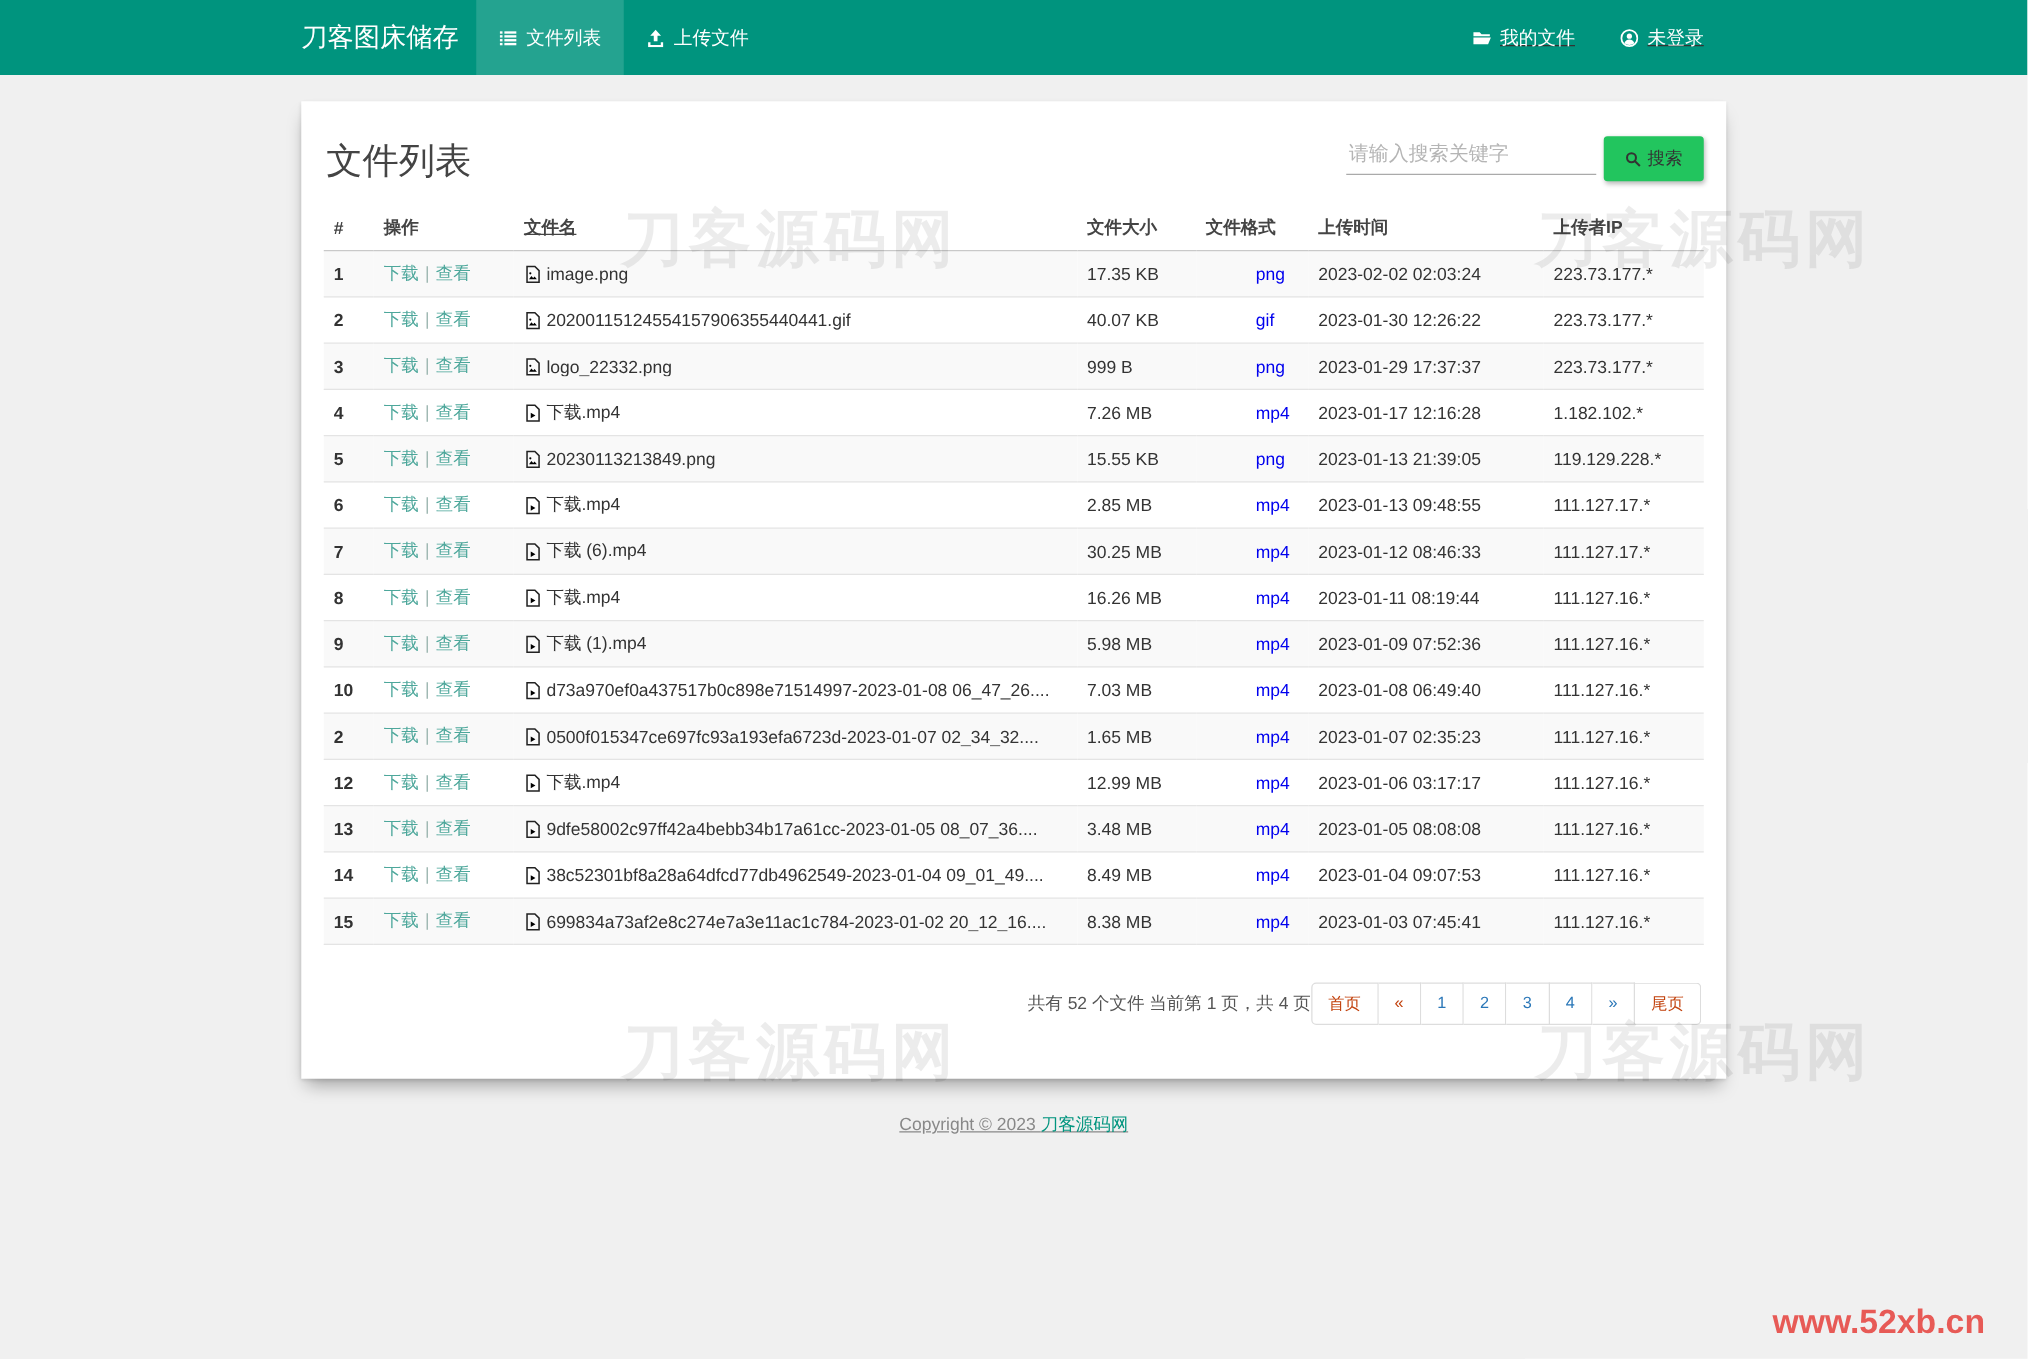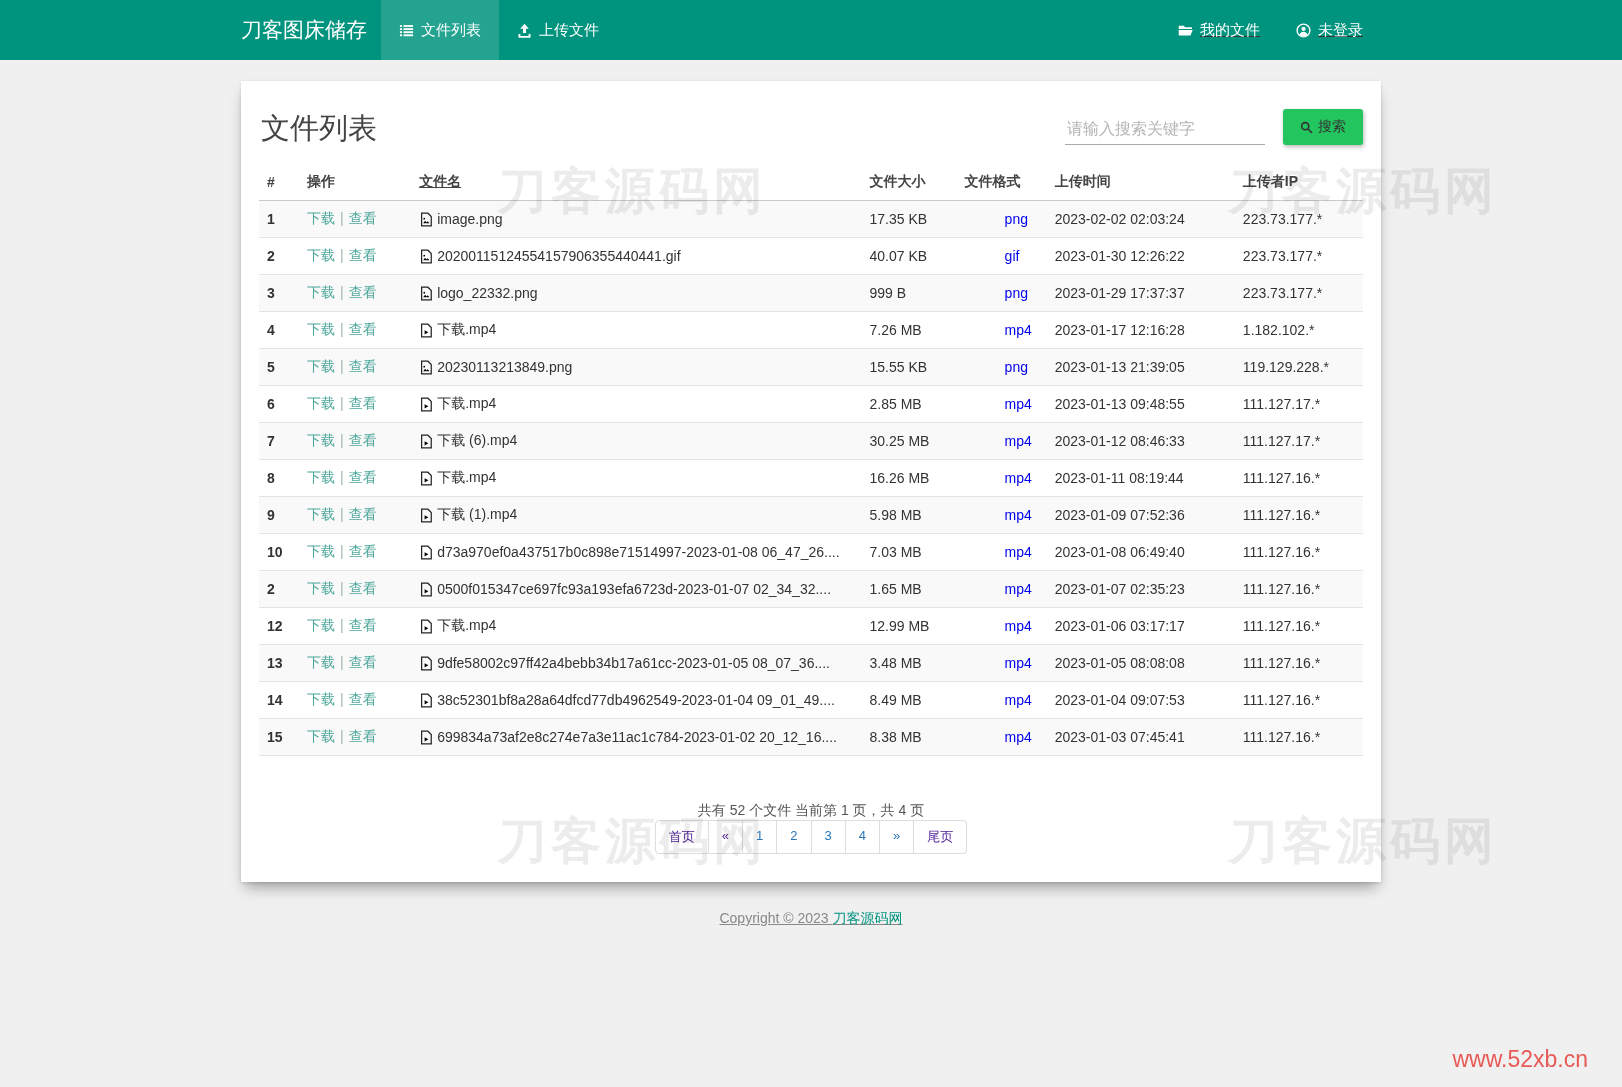--- a/index.html
+++ b/index.html
@@ -17,21 +17,21 @@
   .nav-item svg { width:15px; height:15px; fill:#fff; }
   .nav-right { margin-left:auto; display:flex; align-items:center;text-decoration:underline; }
   
   .card {
     width:1140px; margin:21px auto 0; background:#fff; padding:24px 18px 28px;
     box-shadow:0 9px 14px -4px rgba(0,0,0,.35), 0 1px 3px rgba(0,0,0,.12);
     position:relative; z-index:1; min-height:782px;
   }
   .card-head { display:flex; justify-content:space-between; align-items:flex-end; padding:4px 0 14px; }
   .page-title { font-size:29px; font-weight:400; color:#444; padding-left:2px; }
-  .search-box { display:flex; align-items:flex-end; gap:18px; padding-bottom:4px; }
+  .search-box { display:flex; align-items:flex-start; gap:6px; padding-bottom:4px; }
   .search-input {
     border:none; border-bottom:1px solid #aaa; width:200px; font-size:16px;
     padding:6px 2px; background:transparent; color:#333; outline:none;
     font-family:"Liberation Sans","DejaVu Sans",sans-serif;
   }
   .search-input::placeholder { color:#b5b5b5; }
   .search-btn {
     display:inline-flex; align-items:center; gap:5px; font-size:14px; color:#333;
     background:#22c55e; border:none; border-radius:3px; padding:9px 17px; cursor:pointer;
     box-shadow:1px 2px 4px rgba(0,0,0,.28);
@@ -45,36 +45,36 @@
   tbody tr:nth-child(odd) { background:#f9f9f9; }
   td.idx { font-weight:bold; }
   .col-idx{width:40px;} .col-act{width:112px;} .col-name{width:450px;text-decoration:underline;} .col-size{width:95px;}
   .col-fmt{width:90px;} .col-time{width:188px;} .col-ip{width:128px;}
   a.act-link { color:#4da79b; text-decoration:none; cursor:pointer; }
   .act-sep { color:#9ab; padding:0 5px; color:#9fb8b2; }
   a.fmt-link { color:#0000ee; text-decoration:none; cursor:pointer;margin-left:40px; }
   .fname { display:flex; align-items:center; gap:4px; white-space:nowrap; overflow:hidden; }
   .file-ico { width:14px; height:15px; flex:0 0 auto; color:#222; }
   
-  .list-footer { display:flex; justify-content:flex-start; align-items:center; margin-top:46px; padding:0 2px;flex-direction:column; }
+  .list-footer { display:flex; justify-content:flex-end; align-items:center; margin-top:30px; padding:0 2px; }
   .summary { font-size:14px; color:#555; }
   .pager { display:inline-flex; }
   .pager a {
     display:inline-block; padding:7px 13px; font-size:13px; border:1px solid #ddd; border-left:none;
     background:#fff; color:#2a77b8; text-decoration:none; cursor:pointer; min-width:26px; text-align:center;
   }
   .pager a:first-child { border-left:1px solid #ddd; border-radius:4px 0 0 4px; }
   .pager a:last-child { border-radius:0 4px 4px 0; }
-  .pager a.muted { color:#4c1d95; }
+  .pager a.muted { color:#c2410c; }
   
   .copyright { text-align:center; margin-top:28px; font-size:14px; color:#888; position:relative; z-index:1;text-decoration:underline; }
   .copyright a { color:#00947e; text-decoration:none; cursor:pointer; }
   
   .wm { position:absolute; font-size:50px; font-weight:900; color:#000; opacity:.07; white-space:nowrap; z-index:2; pointer-events:none; letter-spacing:4px; }
-  .wm-red { position:absolute; right:34px; bottom:14px; font-size:23px; font-weight:normal; color:#e5302b; opacity:.78; z-index:3; pointer-events:none; }
+  .wm-red { position:absolute; right:34px; bottom:14px; font-size:27px; font-weight:bold; color:#e5302b; opacity:.78; z-index:3; pointer-events:none; }
   .defs { position:absolute; width:0; height:0; overflow:hidden; }
 </style>
 </head>
 <body>
 
 <svg class="defs" xmlns="http://www.w3.org/2000/svg">
   <symbol id="icon-list" viewBox="0 0 16 16">
     <rect x="1" y="2.2" width="2.2" height="2"></rect>
       <rect x="4.8" y="2.2" width="10.2" height="2"></rect>
     <rect x="1" y="5.5" width="2.2" height="2"></rect>

